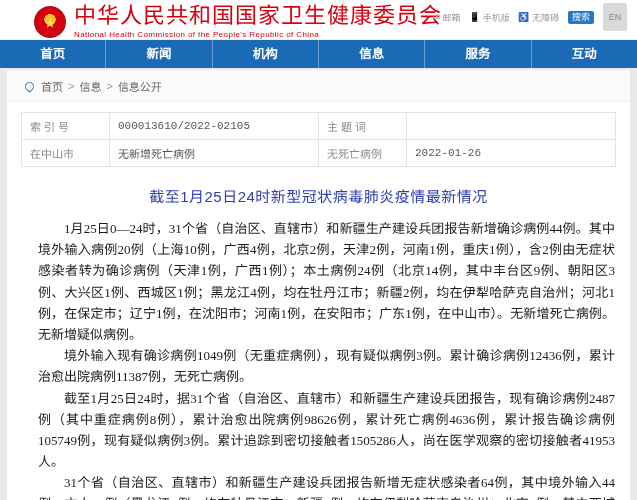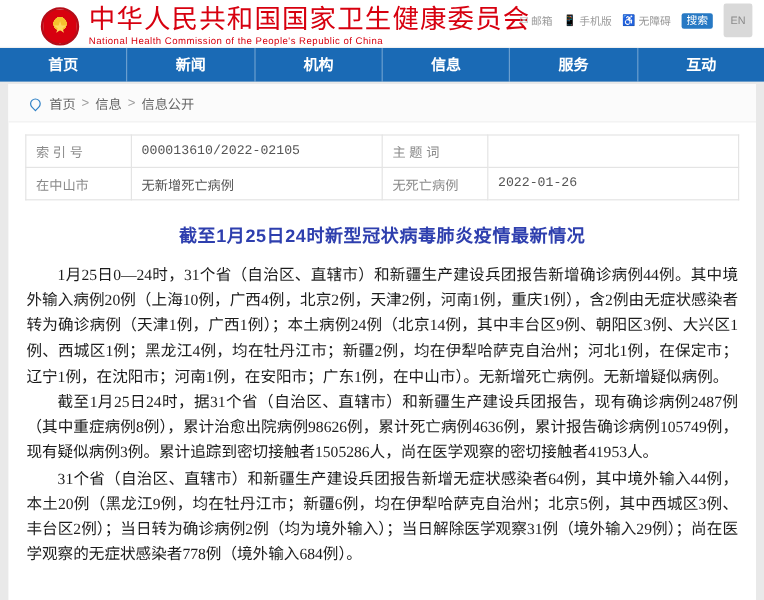--- a/index.html
+++ b/index.html
@@ -40,25 +40,25 @@
   .crumb { cursor:pointer; }
   .crumb-sep { color:#999; }
 
   
   table.meta { width:calc(100% - 28px); margin:10px 14px 0 14px; border-collapse:collapse; table-layout:fixed; }
   table.meta td { border:1px solid #e4e4e4; height:27px; font-size:11px; padding:2px 8px; background:#fff; }
   td.mlabel { width:88px; color:#8a8a8a; }
   td.mvalue { color:#555;font-family:Liberation Mono, monospace; }
 
   
-  .article-title { text-align:center; color:#2e3fae; font-size:15px; font-weight:bold;
+  .article-title { text-align:center; color:#2e3fae; font-size:15px; font-weight:normal;
                    margin:18px 14px 0 14px; letter-spacing:.5px; }
   .article-body { margin:12px 15px 0 15px; font-family:"Liberation Serif", serif;
                   font-size:13px; color:#1c1c1c; line-height:1.63; text-align:justify; }
-  .article-body p { text-indent:2em; }
+  .article-body p { text-indent:2em;margin-left:16px; }
 </style>
 </head>
 <body>
 
 <div class="banner">
   <div class="emblem">
     <span>★</span>
   </div>
   <div class="site-titles">
     <div class="site-title">中华人民共和国国家卫生健康委员会</div>
@@ -116,18 +116,19 @@
       <td class="mlabel">无死亡病例</td>
       <td class="mvalue">2022-01-26</td>
     </tr>
   </tbody>
     </table>
 
   <h1 class="article-title">截至1月25日24时新型冠状病毒肺炎疫情最新情况</h1>
 
   <div class="article-body">
     <p>1月25日0—24时，31个省（自治区、直辖市）和新疆生产建设兵团报告新增确诊病例44例。其中境外输入病例20例（上海10例，广西4例，北京2例，天津2例，河南1例，重庆1例），含2例由无症状感染者转为确诊病例（天津1例，广西1例）；本土病例24例（北京14例，其中丰台区9例、朝阳区3例、大兴区1例、西城区1例；黑龙江4例，均在牡丹江市；新疆2例，均在伊犁哈萨克自治州；河北1例，在保定市；辽宁1例，在沈阳市；河南1例，在安阳市；广东1例，在中山市）。无新增死亡病例。无新增疑似病例。</p>
+    <p>境外输入现有确诊病例1049例（无重症病例），现有疑似病例3例。累计确诊病例12436例，累计治愈出院病例11387例，无死亡病例。</p>
     <p>截至1月25日24时，据31个省（自治区、直辖市）和新疆生产建设兵团报告，现有确诊病例2487例（其中重症病例8例），累计治愈出院病例98626例，累计死亡病例4636例，累计报告确诊病例105749例，现有疑似病例3例。累计追踪到密切接触者1505286人，尚在医学观察的密切接触者41953人。</p>
     <p>31个省（自治区、直辖市）和新疆生产建设兵团报告新增无症状感染者64例，其中境外输入44例，本土20例（黑龙江9例，均在牡丹江市；新疆6例，均在伊犁哈萨克自治州；北京5例，其中西城区3例、丰台区2例）；当日转为确诊病例2例（均为境外输入）；当日解除医学观察31例（境外输入29例）；尚在医学观察的无症状感染者778例（境外输入684例）。</p>
 
   </div>
 
 </div>
 
 </body></html>

